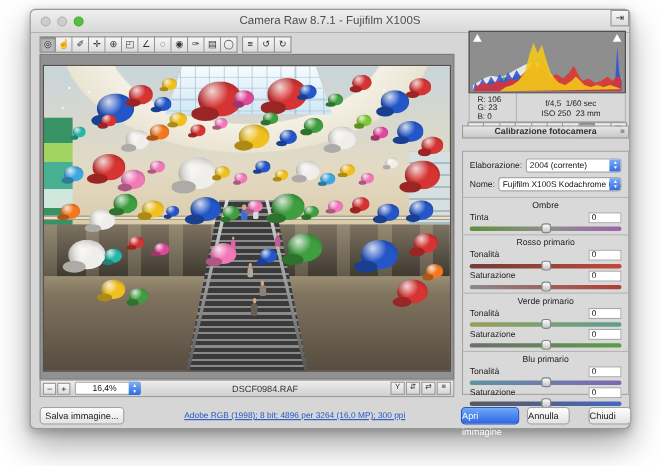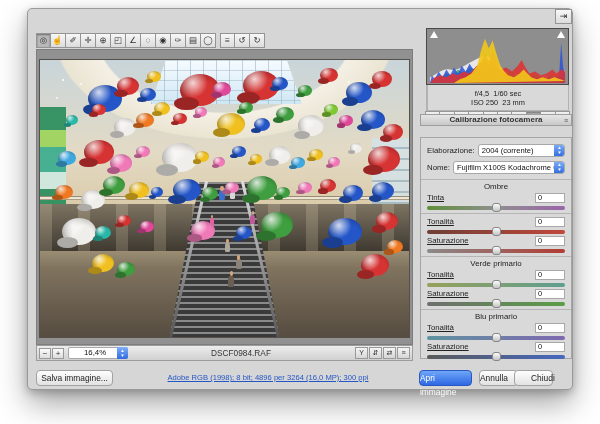--- a/index.html
+++ b/index.html
@@ -96,35 +96,43 @@
   .panel{position:absolute;left:392px;top:128px;width:152px;height:222px;background:#d9d9d9;border:1px solid #a5a5a5;
     padding:4px 6px 0 6px;display:flex;flex-direction:column;}
   .p-row{display:flex;align-items:center;margin:2px 0;}
   .p-label{font-size:7.8px;color:#222;margin-right:3px;white-space:nowrap;}
   .dd{flex:1;height:13px;background:#fff;border:1px solid #a8a8a8;border-radius:3px;position:relative;
     font-size:7.6px;line-height:11px;padding-left:3px;color:#111;white-space:nowrap;overflow:hidden;}
   .dd .stepper{height:13px;}
   .sec-title,.grp-title{text-align:center;font-size:7.9px;color:#222;margin:2px 0 1px;}
   .divider{height:1px;background:#b5b5b5;margin:3px -6px 2px -6px;}
   .s-row{display:flex;align-items:center;justify-content:space-between;height:11px;}
-  .s-label{font-size:7.8px;color:#222;text-decoration:underline;}
+  .s-label{font-size:7.8px;color:#222;}
   .s-val{width:30px;height:10px;background:#fff;border:1px solid #a8a8a8;font-size:7.4px;line-height:8px;padding-left:2px;color:#111;}
   .track{position:relative;height:4px;border-radius:2px;margin:3px 0 1px 0;}
   .knob{position:absolute;left:50%;top:-3px;width:9px;height:9px;margin-left:-4.5px;
     background:linear-gradient(#fcfcfc,#c4c4c4);border:1px solid #868686;border-radius:3px;}
 
   .btn{position:absolute;top:361px;height:16px;border:1px solid #a2a2a2;border-radius:4px;
     background:linear-gradient(#fefefe,#e2e2e2);font-size:8.4px;text-align:left;line-height:14px;color:#222;}
   .btn.primary{background:linear-gradient(#6ea6f8,#2e68e2);border-color:#2a57c0;color:#fff;}
-  #open-btn{left:391px;width:53px;} #cancel-btn{left:451px;width:39px;} #done-btn{left:486px;width:39px;padding-left:16px;}
+  #open-btn{left:391px;width:53px;} #cancel-btn{left:451px;width:39px;} #done-btn{left:507px;width:39px;}
 </style>
 </head>
 <body>
 
 <div class="window">
+  <div class="titlebar">
+    <div class="lights">
+      <span class="light gray"></span>
+      <span class="light gray"></span>
+      <span class="light green"></span>
+    </div>
+    <div class="title">Camera Raw 8.7.1 - Fujifilm X100S</div>
+  </div>
 
   <div class="toolbar">
       <div class="tool sel">◎</div>
       <div class="tool">☝</div>
       <div class="tool">✐</div>
       <div class="tool">✛</div>
       <div class="tool">⊕</div>
       <div class="tool">◰</div>
       <div class="tool">∠</div>
       <div class="tool">◌</div>
@@ -274,20 +282,25 @@
     <div class="clip r"></div>
     <svg id="hist-svg" width="141" height="55" viewBox="0 0 142 57" style="position:absolute;left:0;top:0;">
         <path d="M1,56 L1,50 C8,47 14,40 22,42 C30,44 36,38 44,34 C52,30 58,26 64,30 C70,34 76,44 84,46 C92,48 104,48 112,48 C120,48 128,52 134,50 L136,44 L138,50 L141,42 L141,56 Z" fill="#ececec" fill-opacity="0.95"></path>
         <path d="M1,56 L6,52 L12,50 L18,46 L24,48 L30,42 L36,46 L42,40 L48,42 L54,36 L60,40 L66,34 L72,42 L78,46 L84,44 L90,48 L96,46 L102,48 L108,46 L114,48 L122,50 L130,48 L136,50 L141,46 L141,56 Z" fill="#3fae4f" fill-opacity="0.85"></path>
         <path d="M1,56 L3,48 L6,52 L10,44 L14,50 L18,42 L22,48 L26,40 L30,46 L34,38 L38,44 L42,36 L46,42 L50,38 L54,42 L58,34 L62,40 L66,38 L70,44 L76,48 L84,50 L92,48 L98,44 L102,48 L110,50 L118,52 L126,50 L132,52 L135,46 L137,14 L139,40 L141,46 L141,56 Z" fill="#2a52d8" fill-opacity="0.85"></path>
         <path d="M1,56 L6,50 L12,48 L18,50 L24,46 L30,48 L36,44 L42,46 L48,40 L54,34 L58,26 L62,34 L66,24 L70,34 L74,42 L80,40 L86,44 L92,38 L96,32 L100,40 L104,46 L110,44 L116,48 L122,46 L128,42 L132,46 L137,42 L141,44 L141,56 Z" fill="#e23030" fill-opacity="0.85"></path>
         <path d="M26,56 L32,52 L38,50 L44,46 L50,38 L54,22 L58,10 L62,20 L66,12 L70,26 L74,38 L78,44 L82,48 L88,50 L94,46 L98,42 L102,46 L106,50 L112,52 L118,50 L124,52 L130,50 L136,52 L141,54 Z" fill="#f2c818" fill-opacity="0.9"></path>
       </svg>
   </div>
   <div class="info">
+    <div class="rgb">
+      <div><span>R:</span> <span>106</span></div>
+      <div><span>G:</span> <span>23</span></div>
+      <div><span>B:</span> <span>0</span></div>
+    </div>
     <div class="expo">
       <div><span>f/4,5</span>&nbsp;&nbsp;<span>1/60 sec</span></div>
       <div><span>ISO 250</span>&nbsp;&nbsp;<span>23 mm</span></div>
     </div>
   </div>
   <div class="tabs">
       <div class="tab">✴</div>
       <div class="tab">∿</div>
       <div class="tab">▲</div>
       <div class="tab">▦</div>
@@ -324,20 +337,21 @@
           <div class="s-row">
             <div class="s-label">Tinta</div>
             <div class="s-val">0</div>
           </div>
           <div class="track" style="background: linear-gradient(90deg, rgb(95, 143, 58), rgb(143, 143, 143), rgb(154, 100, 168));">
             <div class="knob"></div>
           </div>
         </div>
         <div class="divider"></div>
         <div class="grp">
+          <div class="grp-title">Rosso primario</div>
           <div class="s-row">
             <div class="s-label">Tonalità</div>
             <div class="s-val">0</div>
           </div>
           <div class="track" style="background: linear-gradient(90deg, rgb(110, 63, 54), rgb(194, 72, 58));">
             <div class="knob"></div>
           </div>
           <div class="s-row">
             <div class="s-label">Saturazione</div>
             <div class="s-val">0</div>

